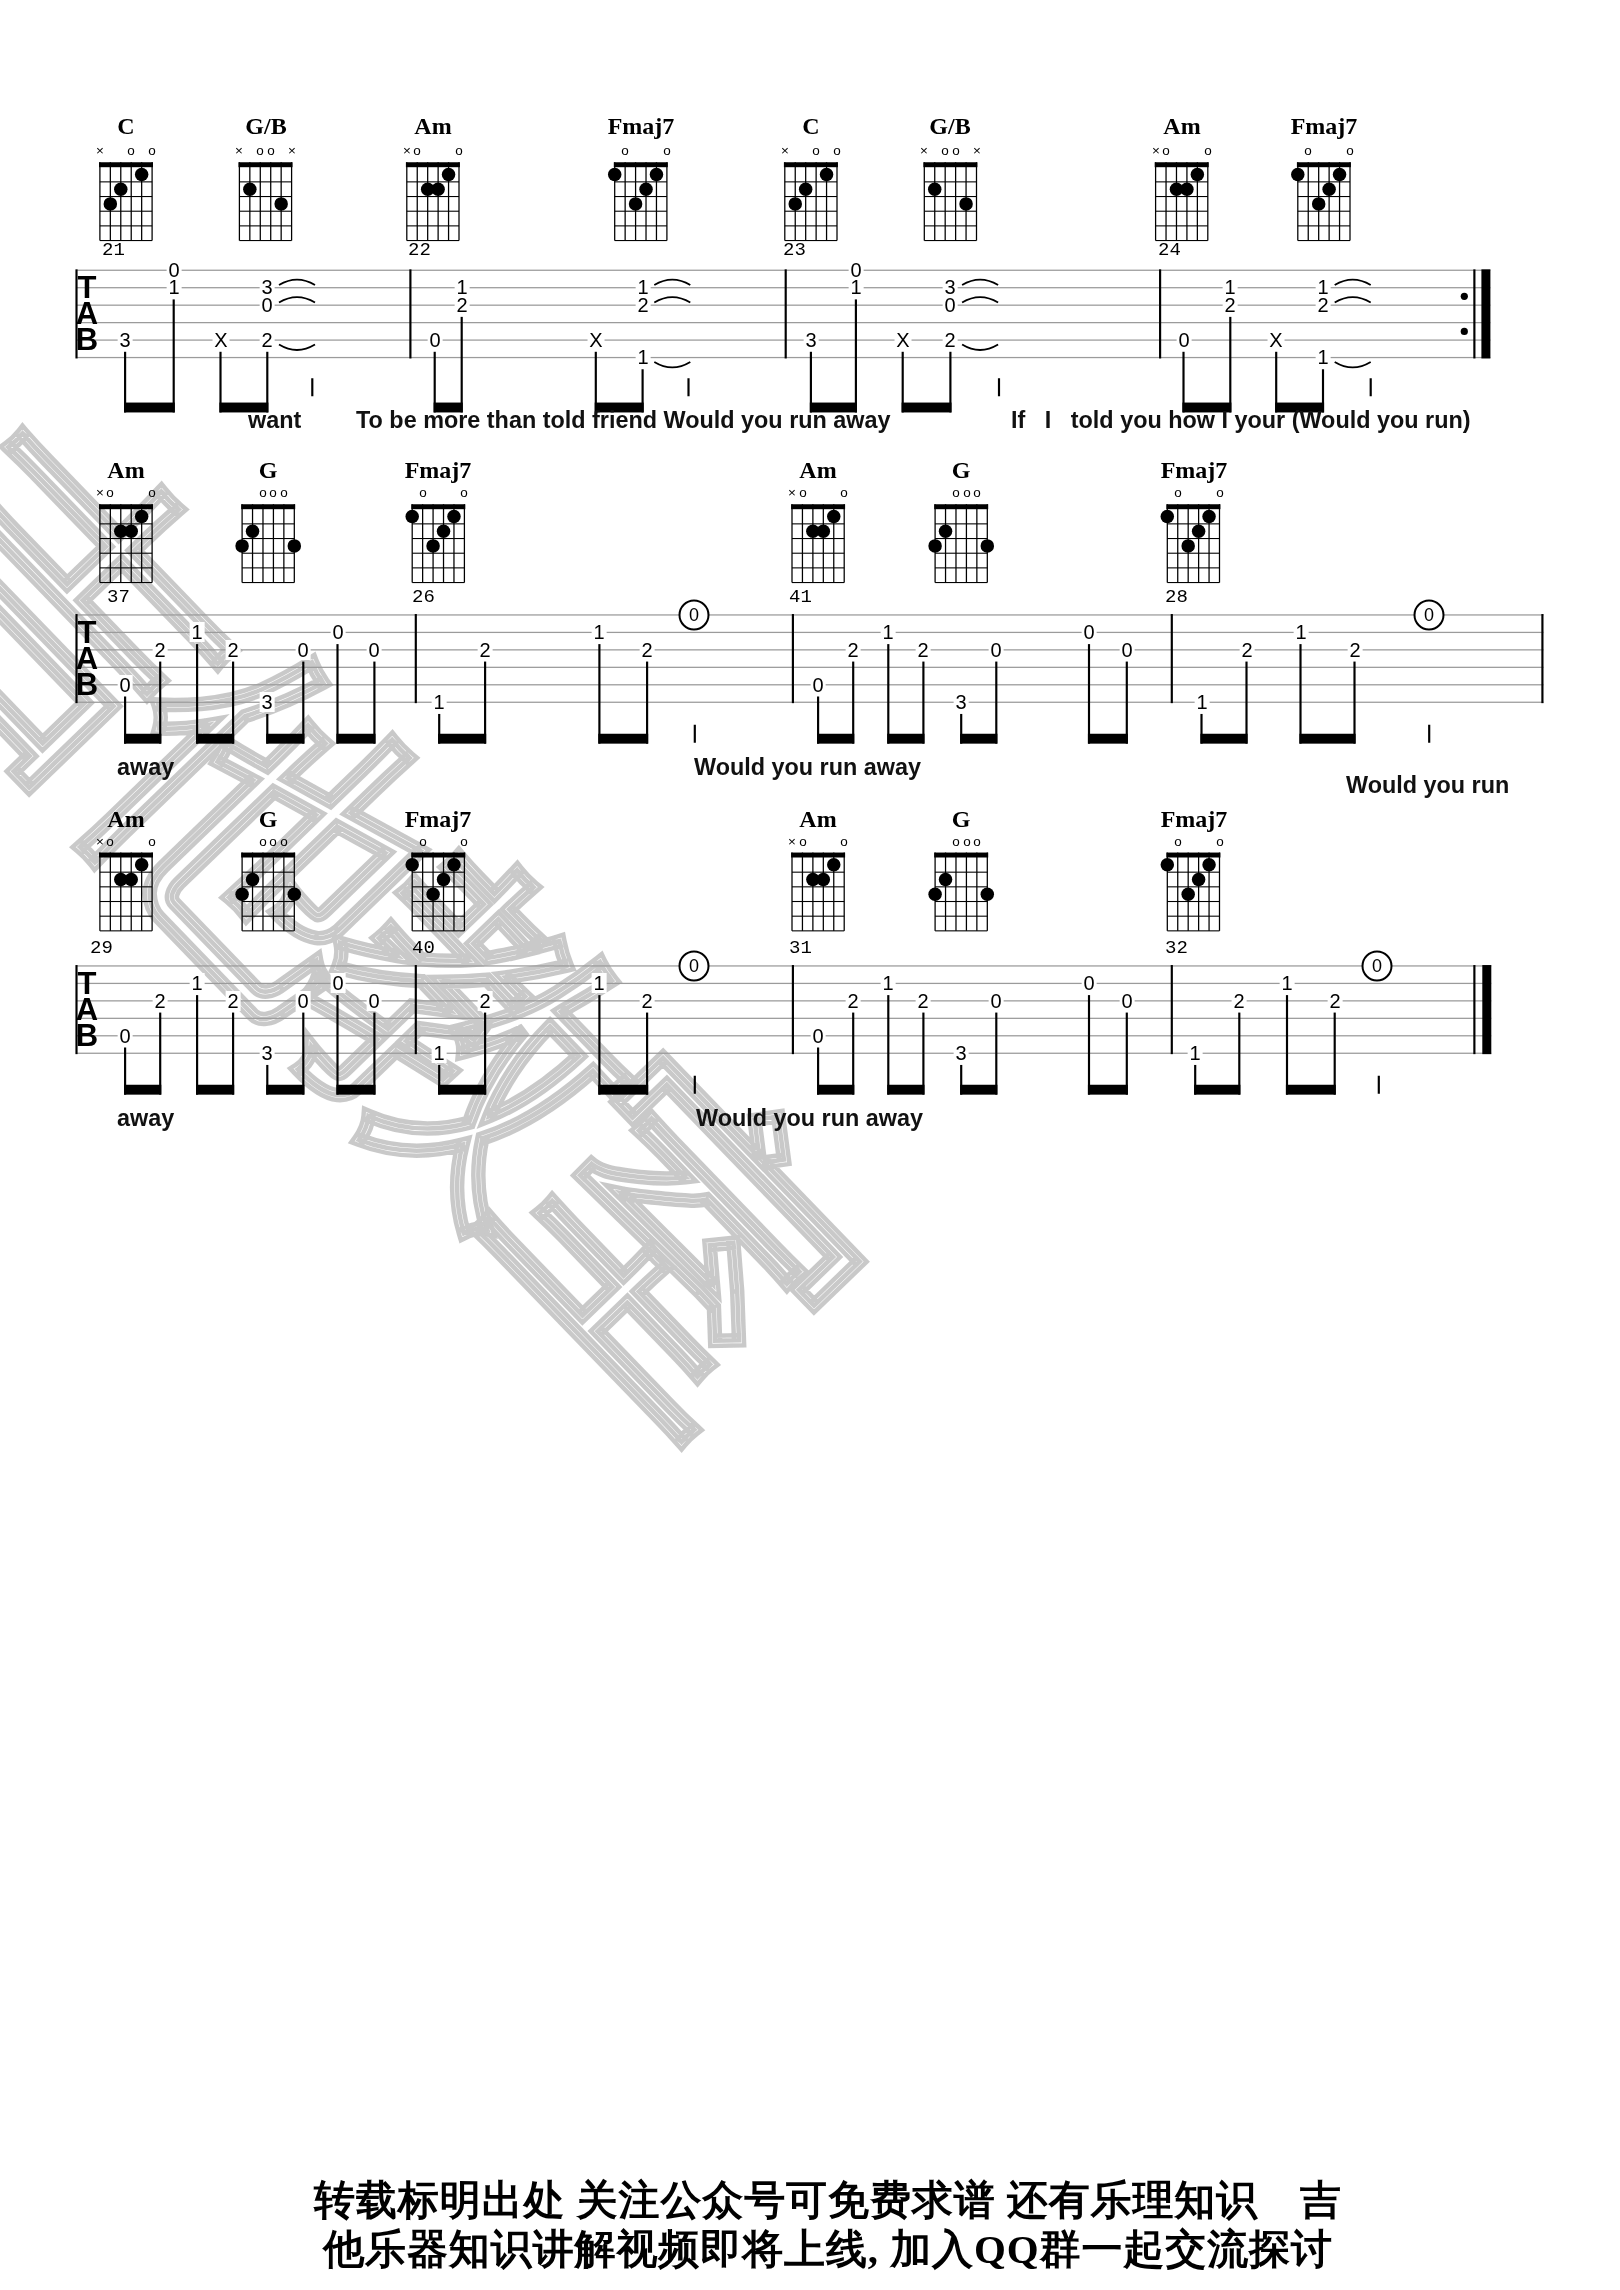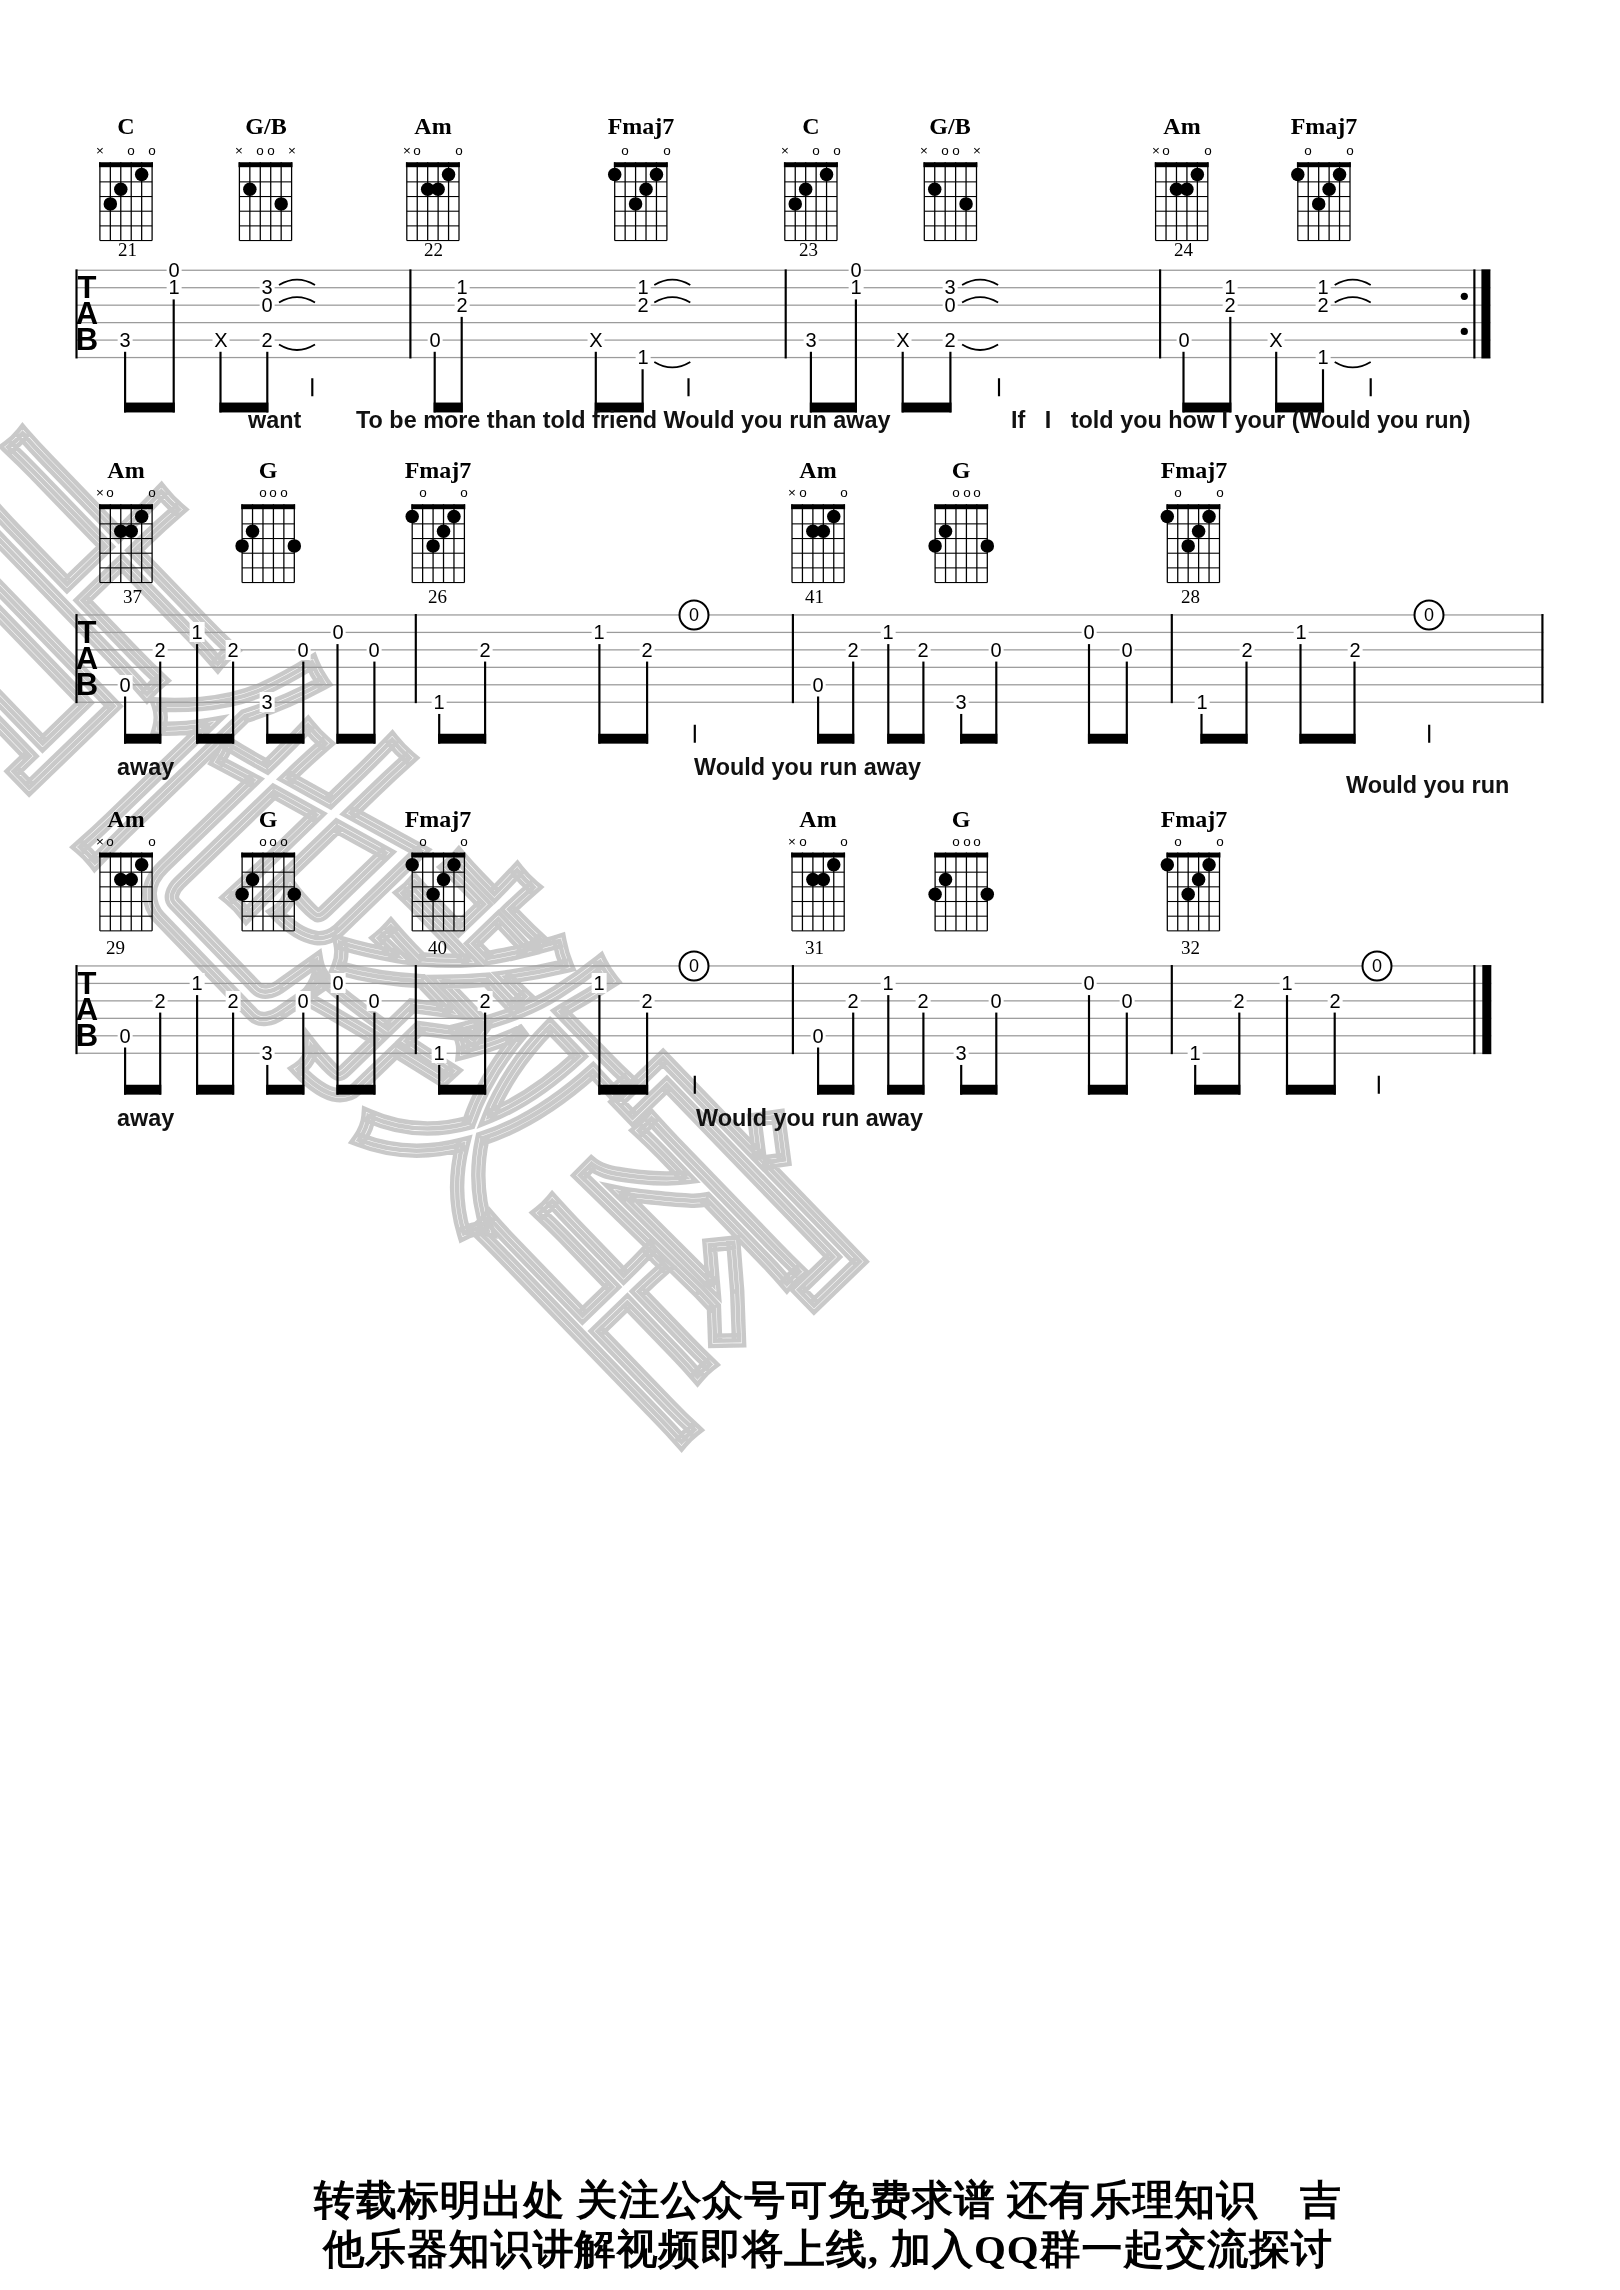--- a/index.html
+++ b/index.html
@@ -8,21 +8,21 @@
   #watermark{position:absolute;left:104px;top:347px;z-index:0;transform:rotate(46deg);
         transform-origin:0 0;font-family:"DejaVu Serif",serif;font-weight:700;
         font-size:320px;letter-spacing:-25px;white-space:nowrap;color:transparent;
         -webkit-text-stroke:4.5px #c7c7c7;opacity:.95;}
   #sheet-svg{position:absolute;left:0;top:0;z-index:1;}
   .txt{position:absolute;z-index:2;color:#000;}
   .chord-name{font-family:"Liberation Serif",serif;font-weight:700;font-size:24px;
         transform:translateX(-50%);white-space:nowrap;}
   .marker{font-size:13.5px;line-height:13.5px;transform:translate(-50%,-50%);font-weight:400;}
   .clef{font-size:31px;font-weight:700;transform:translate(-50%,-50%);line-height:27px;}
-  .mnum{font-family:Liberation Serif, serif;font-size:19px;margin-left:16px;}
+  .mnum{font-family:Liberation Mono, monospace;font-size:19px;}
   .note{font-size:20px;font-weight:500;line-height:20px;background:#fff;padding:0 1.8px;
         transform:translate(-50%,-50%);}
   .harm{width:27px;height:27px;border:2.7px solid #000;border-radius:50%;background:#fff;
         transform:translate(-50%,-50%);display:flex;align-items:center;justify-content:center;
         font-size:18px;font-weight:500;}
   .lyric{font-size:23.4px;font-weight:700;white-space:pre;color:#111;}
   #footer{position:absolute;left:18px;top:2176px;width:1620px;text-align:center;z-index:2;
         font-family:"Liberation Serif",serif;font-weight:700;font-size:41px;line-height:49px;
         color:#000;letter-spacing:0.9px;}
 </style>

